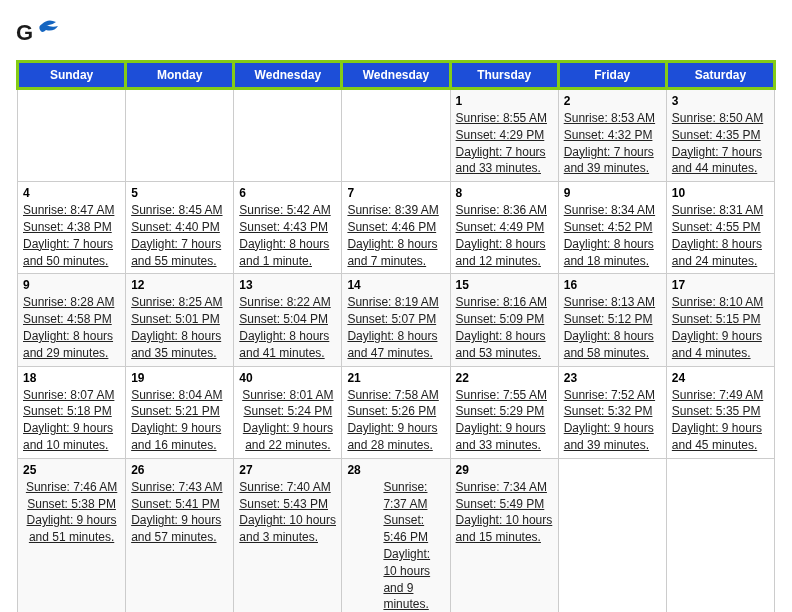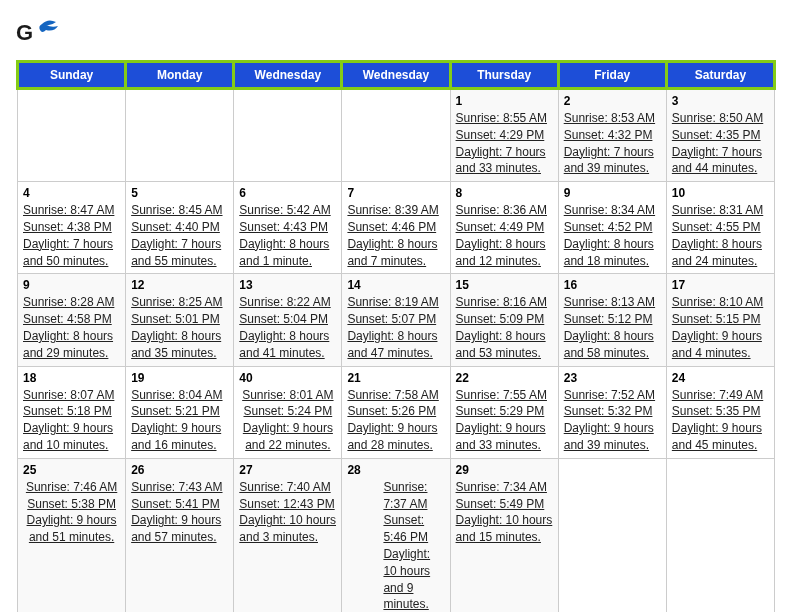--- a/index.html
+++ b/index.html
@@ -302,21 +302,21 @@
         <td>
           <span class="day-number">26</span>
           <div class="day-info" style="white-space: pre-line;">Sunrise: 7:43 AM
 Sunset: 5:41 PM
 Daylight: 9 hours
 and 57 minutes.</div>
         </td>
         <td>
           <span class="day-number">27</span>
           <div class="day-info" style="white-space: pre-line;">Sunrise: 7:40 AM
-Sunset: 12:43 PM
+Sunset: 5:43 PM
 Daylight: 10 hours
 and 3 minutes.</div>
         </td>
         <td>
           <span class="day-number">28</span>
           <div class="day-info" style="white-space: pre-line; margin-left: 36px;">Sunrise: 7:37 AM
 Sunset: 5:46 PM
 Daylight: 10 hours
 and 9 minutes.</div>
         </td>

